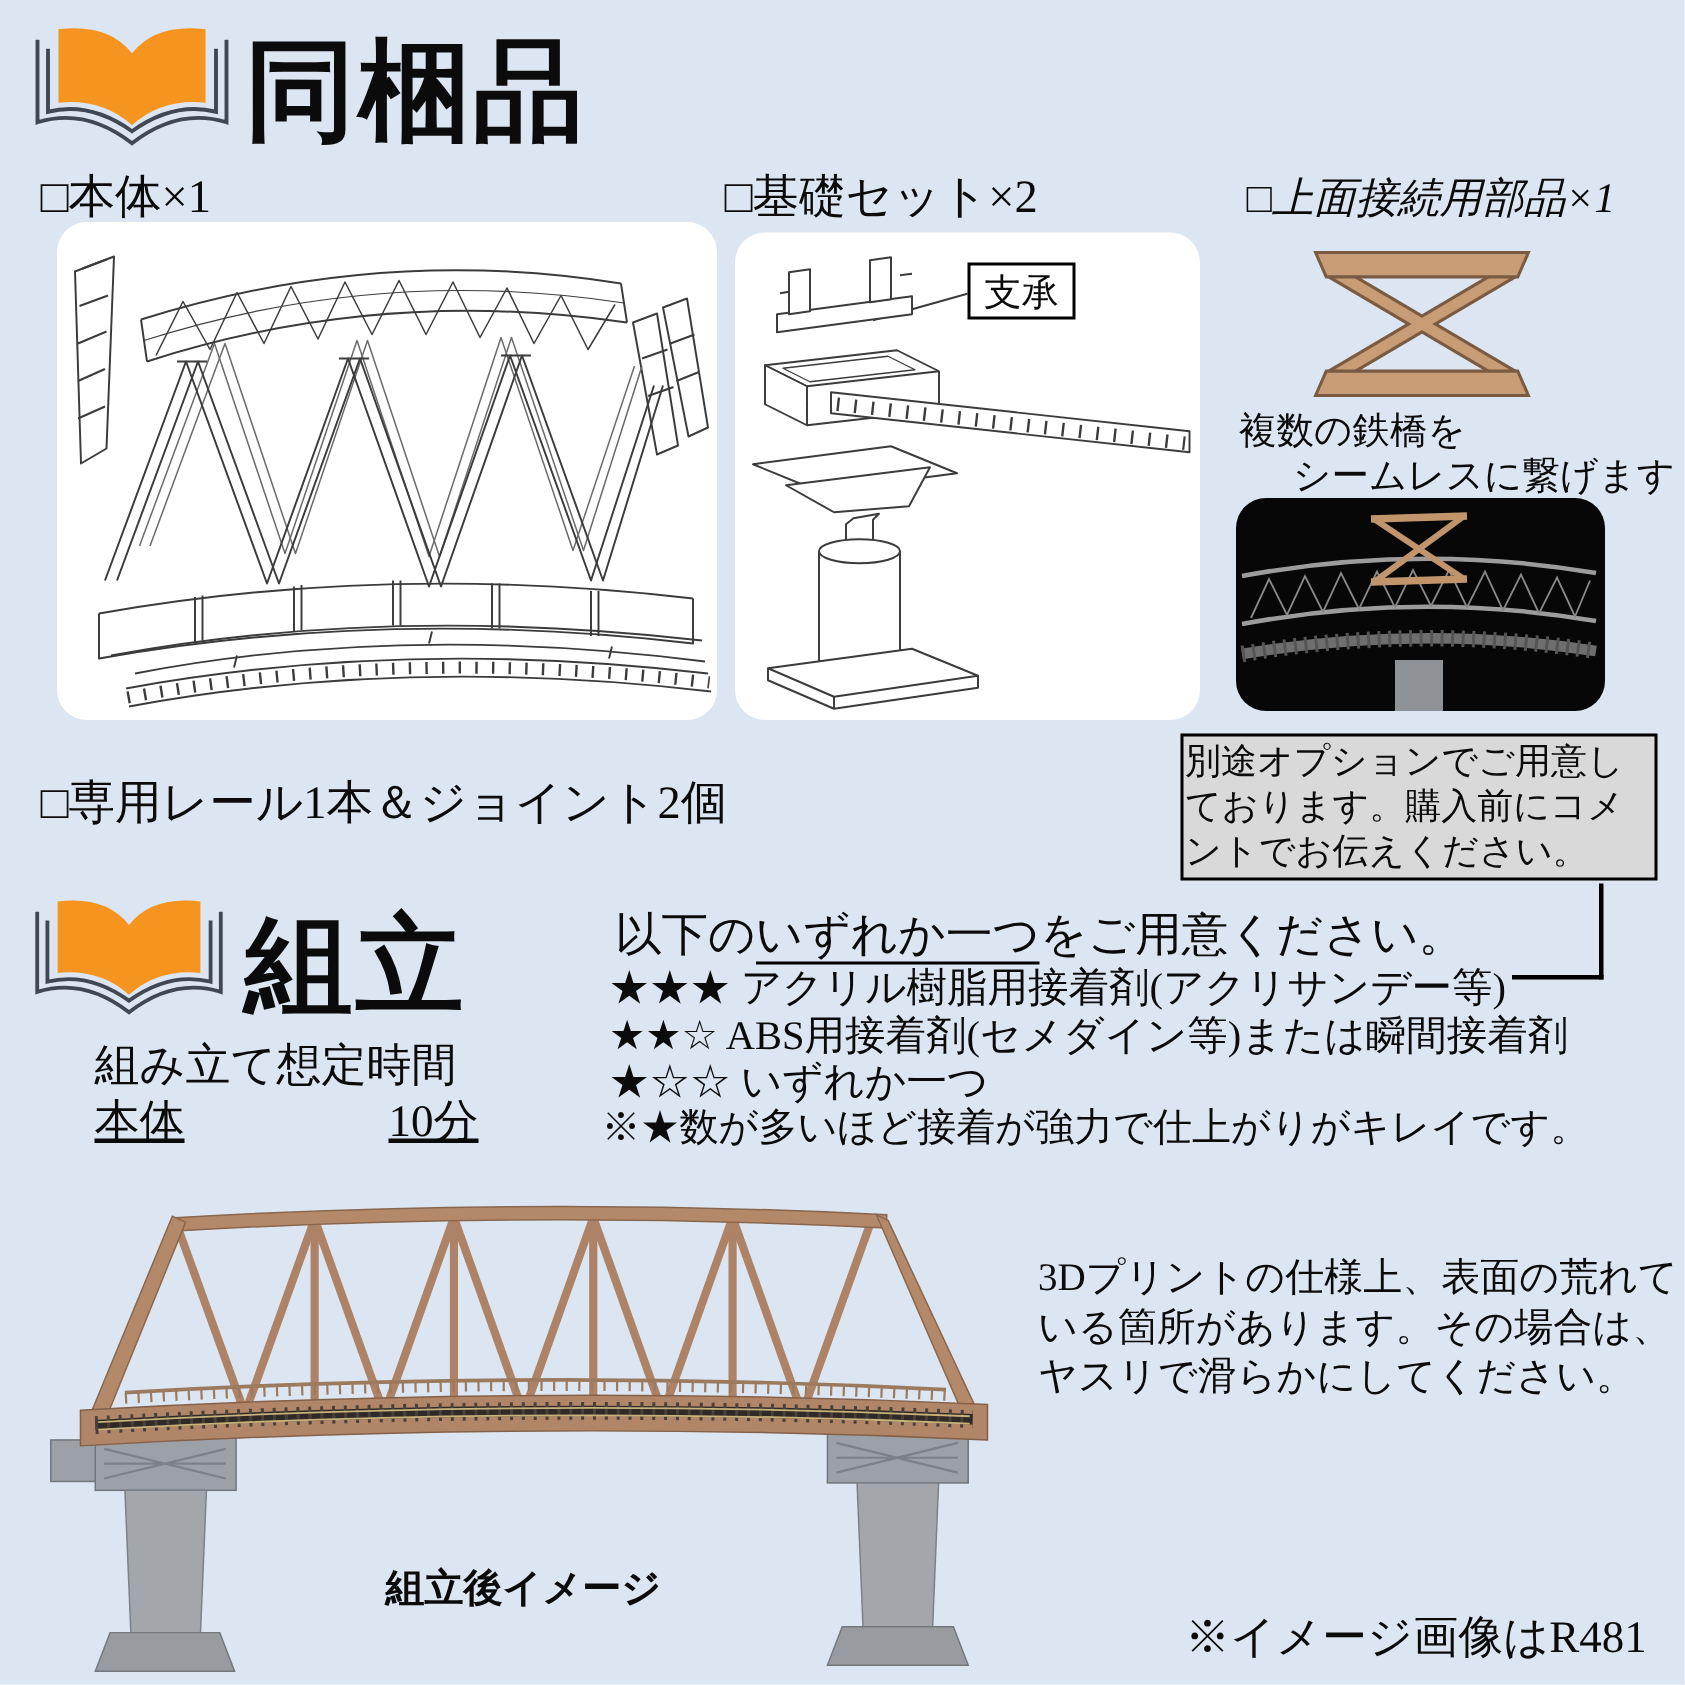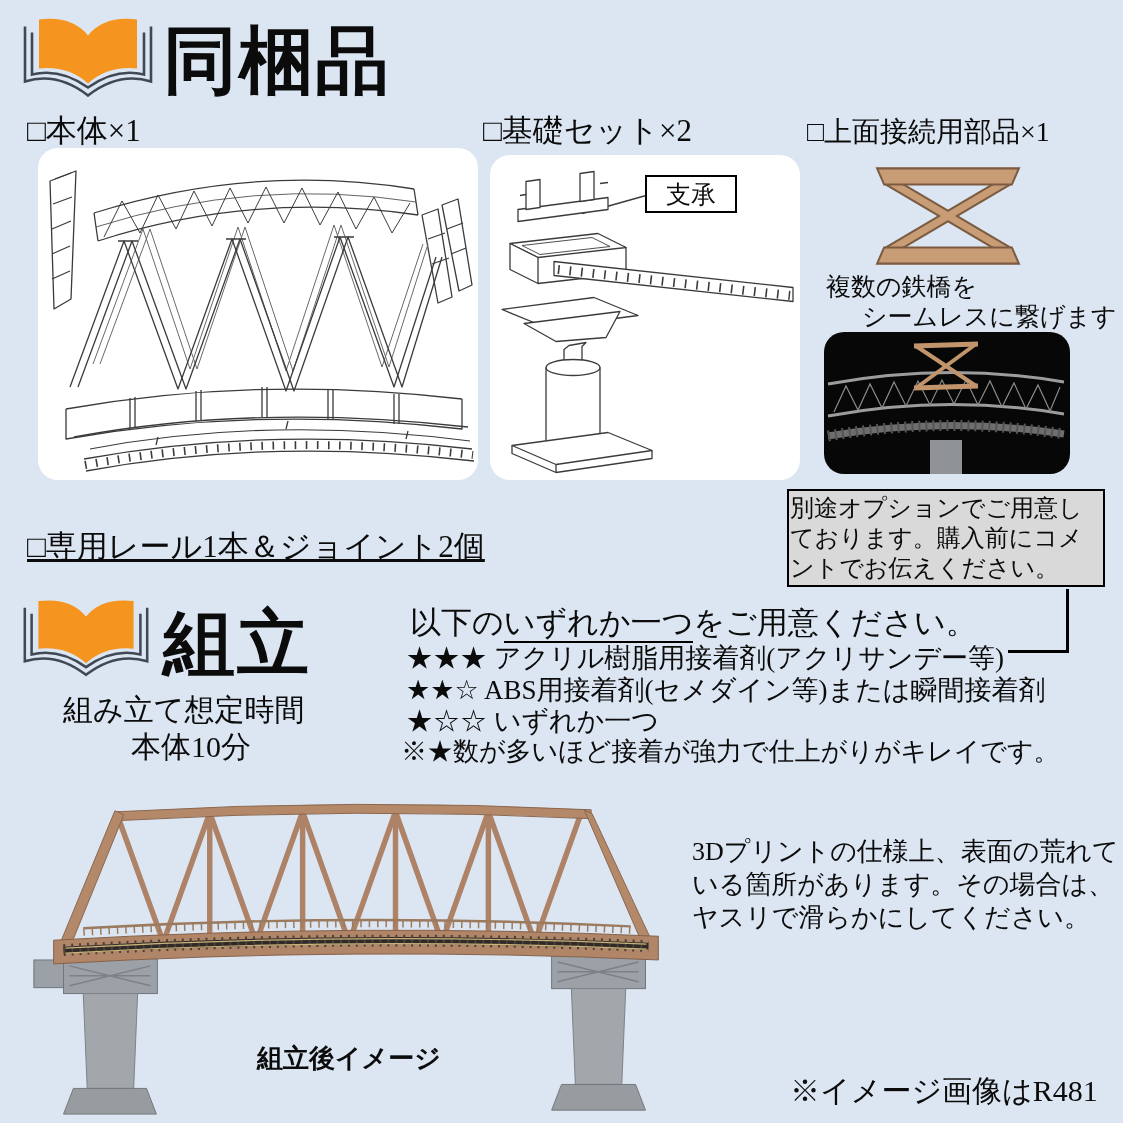--- a/index.html
+++ b/index.html
@@ -15,31 +15,31 @@
   .hdr-sm{font-size:28px;}
   .whitebox{position:absolute;background:#ffffff;border-radius:20px;}
   .art{position:absolute;left:0;top:0;width:100%;height:100%;}
   .graybox{
     position:absolute;left:787px;top:489px;width:318px;height:98px;
     background:#d9d9d9;border:2.5px solid #000;box-sizing:border-box;
     font-size:24px;line-height:30px;padding:2px 1px;
   }
   .line{position:absolute;background:#000;}
   .labelbox{
-    position:absolute;left:645px;top:175px;width:92px;height:38px;
+    position:absolute;left:645px;top:175px;width:72px;height:38px;
     background:#fff;border:2px solid #000;box-sizing:border-box;
     font-size:25px;display:flex;align-items:center;justify-content:center;
   }
   .note-b{font-size:24px;font-weight:600;}
   .desc{font-size:25px;}
   .darkphoto{
     position:absolute;left:824px;top:332px;width:246px;height:142px;
     background:#070707;border-radius:20px;overflow:hidden;
   }
-  .time-row{position:absolute;width:256px;display:flex;justify-content:center;font-size:30px;}
+  .time-row{position:absolute;width:256px;display:flex;justify-content:space-between;font-size:30px;text-decoration:underline;}
   .glue{font-size:27px;}
   .u{border-bottom:2.5px solid #000;padding-bottom:1px;}
   .cap{font-size:26px;font-weight:bold;}
   .pnote{position:absolute;left:692px;top:835px;font-size:26px;line-height:33px;white-space:nowrap;}
 </style>
 </head>
 <body>
 
 <div class="stage">
 
@@ -48,21 +48,21 @@
       <path d="M7 18 L7 73 Q39 63 70 87 Q101 63 133 73 L133 18"></path>
       <path d="M14 24 L14 66 Q42 59 70 79 Q98 59 126 66 L126 24"></path>
     </g>
     <path d="M70 27 Q54 7 21 11 L21 60 Q50 57 70 75 Z" fill="#f5941f"></path>
     <path d="M70 27 Q86 7 119 11 L119 60 Q90 57 70 75 Z" fill="#f5941f"></path>
   </svg>
   <div class="t title" style="left:163px;top:12px;">同梱品</div>
 
   <div class="t hdr" style="left:27px;top:110px;">□本体×1</div>
   <div class="t hdr" style="left:483px;top:110px;">□基礎セット×2</div>
-  <div class="t hdr-sm" style="left:807px;top:113px;">□上面接続用部品×1</div>
+  <div class="t hdr-sm" style="left:831px;top:113px;font-style:italic;">□上面接続用部品×1</div>
 
   <div class="whitebox" style="left:38px;top:148px;width:440px;height:332px;">
     <svg class="art" viewBox="0 0 440 330">
       <g stroke="#3b3b3b" stroke-width="1.3" fill="none" stroke-linejoin="round">
         <path d="M12 32 L38 22 L33 150 L16 160 Z"></path>
         <path d="M17 30 L33 24 M15 55 L34 48 M14 80 L33 72 M14 105 L32 97 M14 130 L32 122"></path>
         <path d="M56 64 Q215 14 376 40"></path>
         <path d="M60 92 Q215 42 380 66"></path>
         <path d="M56 64 L60 92 M376 40 L380 66"></path>
         <path d="M58 78 Q215 28 378 53" stroke-width="0.8"></path>
@@ -143,21 +143,21 @@
   </div>
 
   <div class="graybox">
     <div>別途オプションでご用意し</div>
     <div>ております。購入前にコメ</div>
     <div>ントでお伝えください。</div>
   </div>
   <div class="line" style="left:1066px;top:589px;width:3px;height:64px;"></div>
   <div class="line" style="left:1008px;top:650px;width:61px;height:3px;"></div>
 
-  <div class="t hdr" style="left:27px;top:526px;text-decoration:underline;">□専用レール1本＆ジョイント2個</div>
+  <div class="t hdr" style="left:27px;top:514px;">□専用レール1本＆ジョイント2個</div>
 
   <svg class="t" style="left:18px;top:590px;width:136px;height:93px;" viewBox="0 0 140 95">
     <g fill="none" stroke="#3f4854" stroke-width="2.6">
       <path d="M7 18 L7 73 Q39 63 70 87 Q101 63 133 73 L133 18"></path>
       <path d="M14 24 L14 66 Q42 59 70 79 Q98 59 126 66 L126 24"></path>
     </g>
     <path d="M70 27 Q54 7 21 11 L21 60 Q50 57 70 75 Z" fill="#f5941f"></path>
     <path d="M70 27 Q86 7 119 11 L119 60 Q90 57 70 75 Z" fill="#f5941f"></path>
   </svg>
   <div class="t title" style="left:163px;top:596px;font-size:72px;">組立</div>

